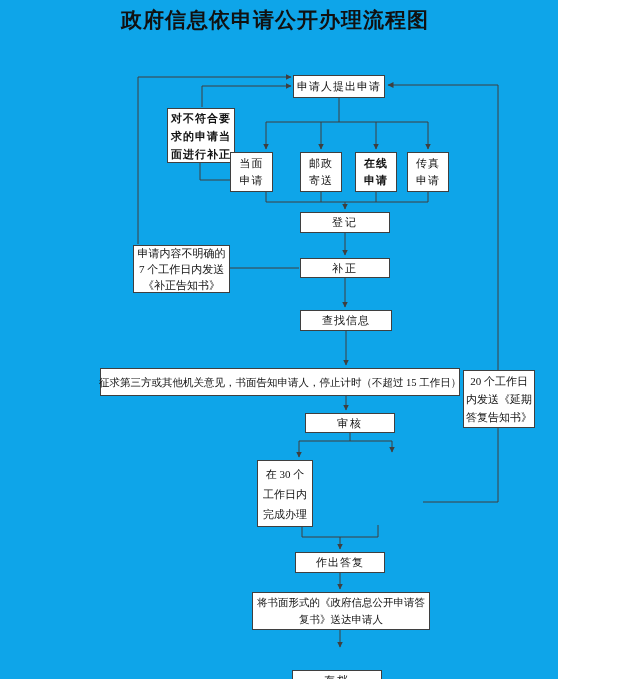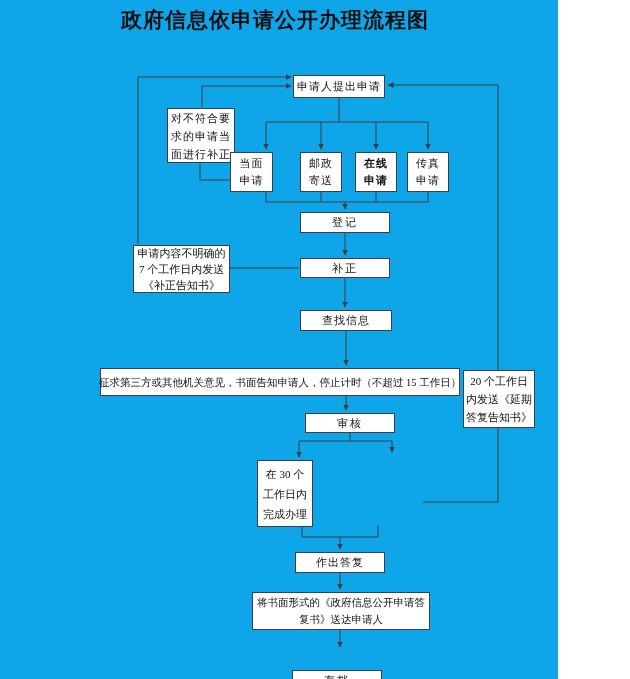--- a/index.html
+++ b/index.html
@@ -14,21 +14,21 @@
   }
   svg.connectors{position:absolute;left:0;top:0;z-index:1;}
   .node{
     position:absolute;z-index:2;box-sizing:border-box;
     border:1px solid #3f3f3f;background:#ffffff;
     display:flex;flex-direction:column;align-items:center;justify-content:center;
     font-size:11px;line-height:17px;text-align:center;letter-spacing:1px;
     white-space:nowrap;
   }
   .b1 {left:293px;top:75px; width:92px; height:23px;}
-  .b2 {left:167px;top:108px;width:68px; height:55px;line-height:18px;}
+  .b2 {left:167px;top:108px;width:68px; height:55px;line-height:18px;font-weight:bold;}
   .b3 {left:230px;top:152px;width:43px; height:40px;}
   .b4 {left:300px;top:152px;width:42px; height:40px;}
   .b5 {left:355px;top:152px;width:42px; height:40px;font-weight:bold;}
   .b6 {left:407px;top:152px;width:42px; height:40px;}
   .b7 {left:300px;top:212px;width:90px; height:21px;letter-spacing:2px;}
   .b8 {left:133px;top:245px;width:97px; height:48px;line-height:16px;letter-spacing:0;}
   .b9 {left:300px;top:258px;width:90px; height:20px;letter-spacing:2px;}
   .b10{left:300px;top:310px;width:92px; height:21px;}
   .b11{left:463px;top:322px;width:72px; height:58px;line-height:18px;letter-spacing:0;margin-top:48px;}
   .b12{left:100px;top:368px;width:360px;height:28px;font-size:10.5px;letter-spacing:0;}

